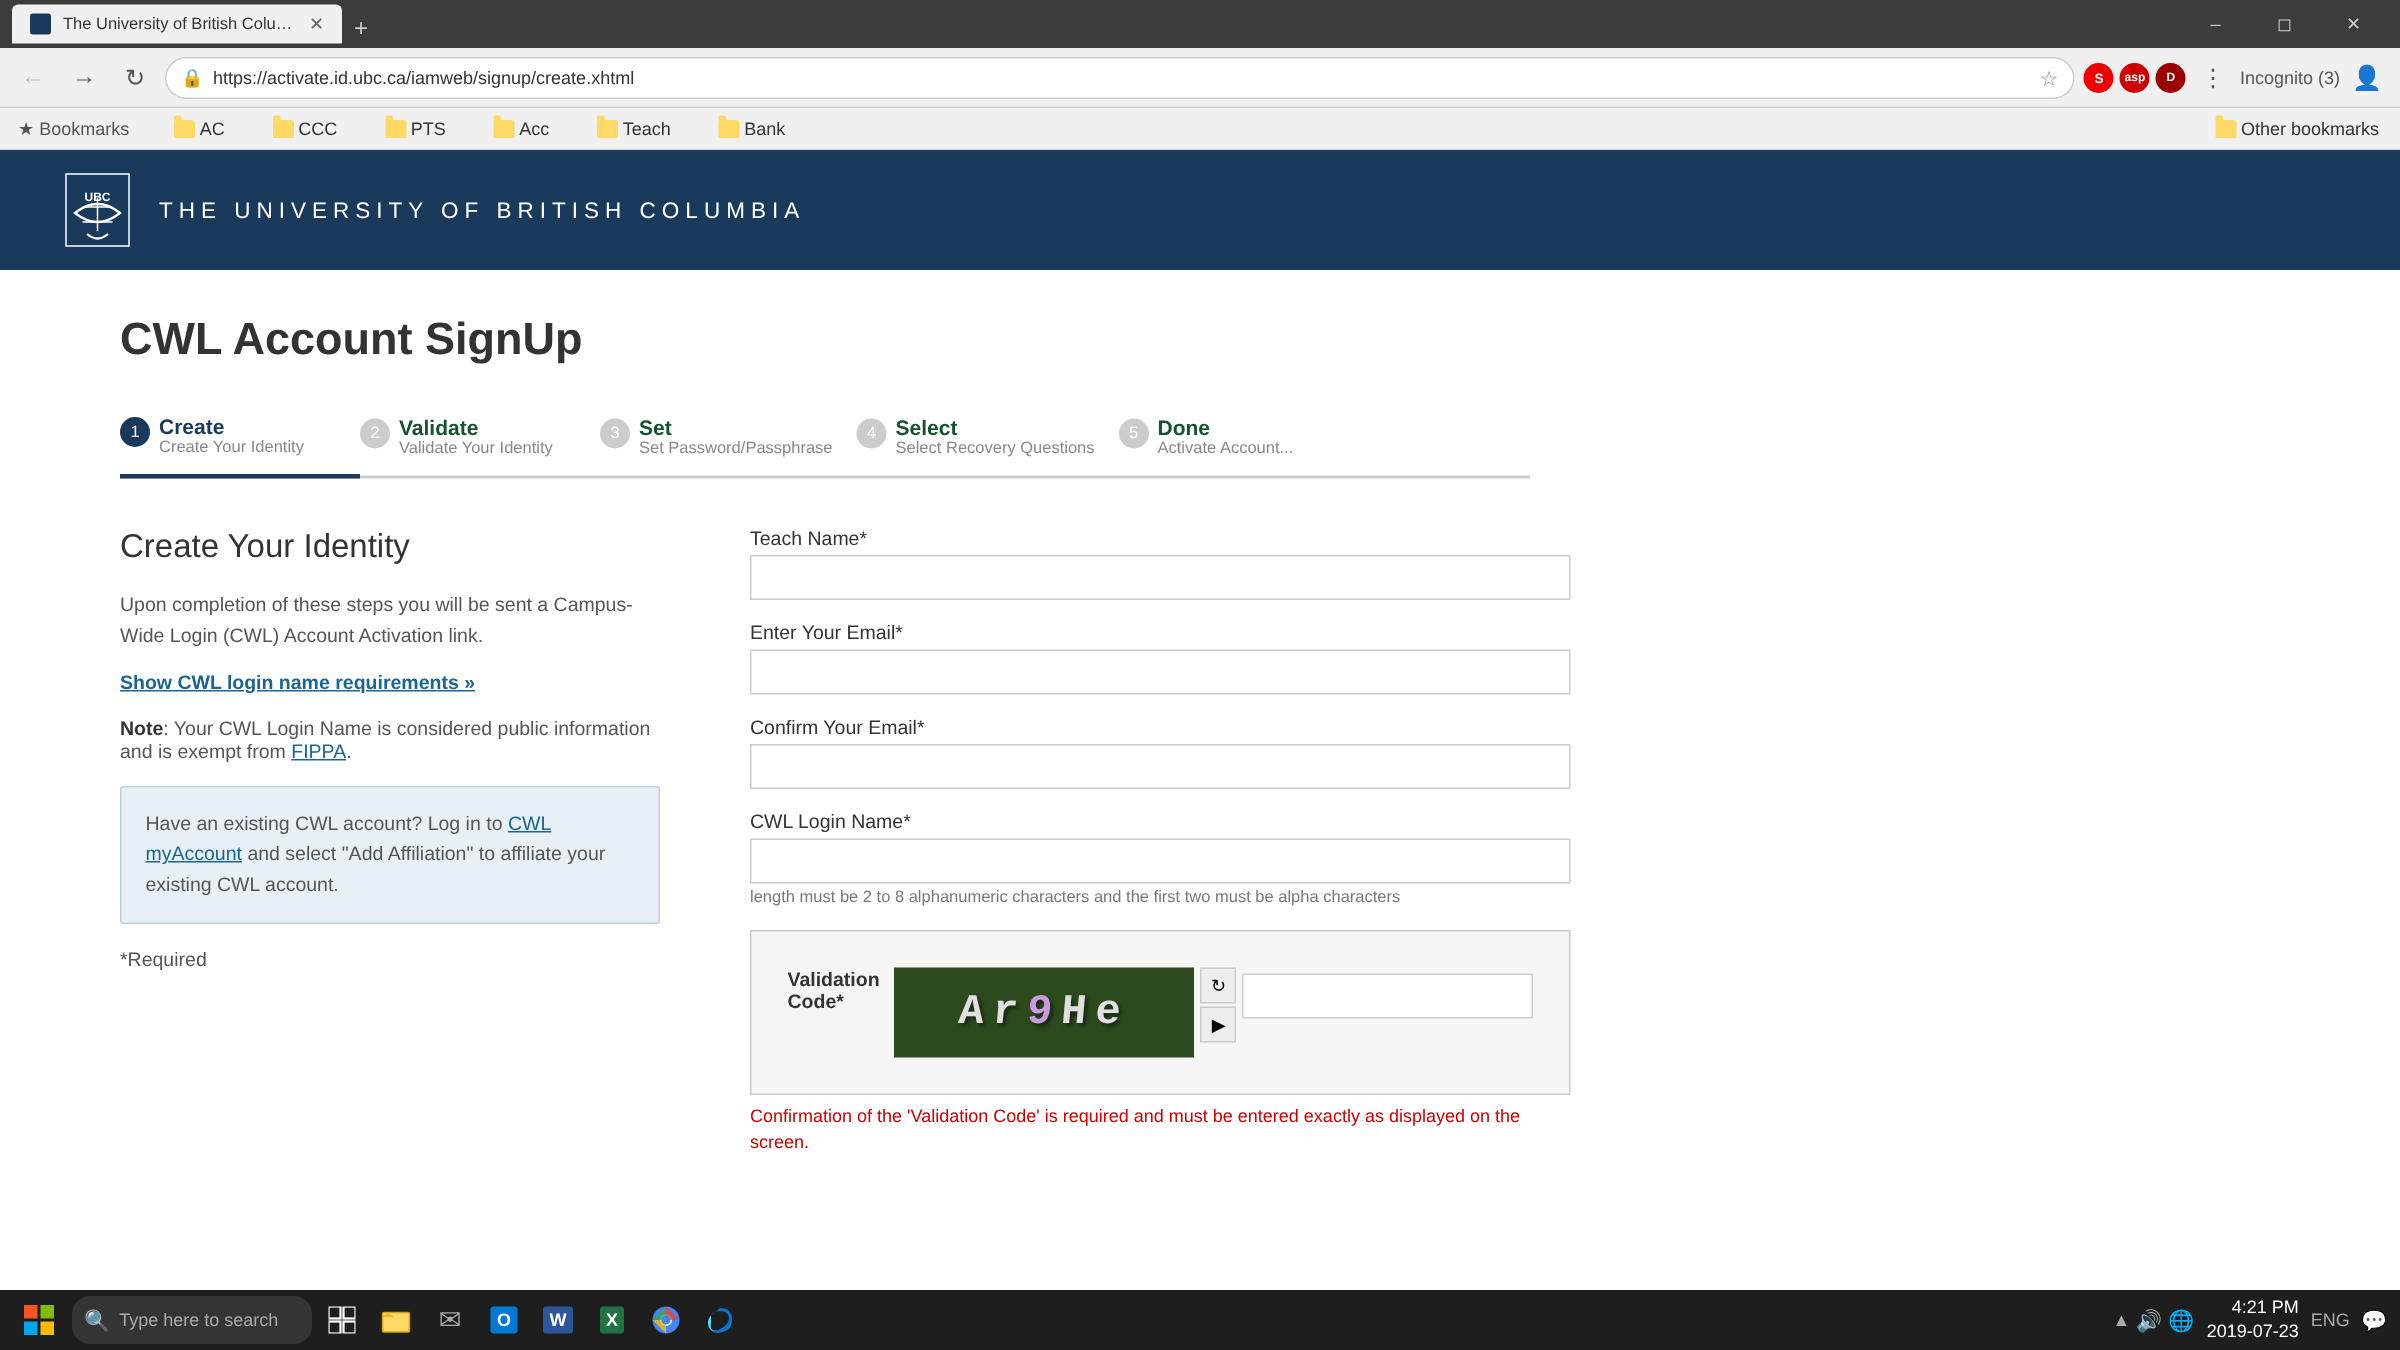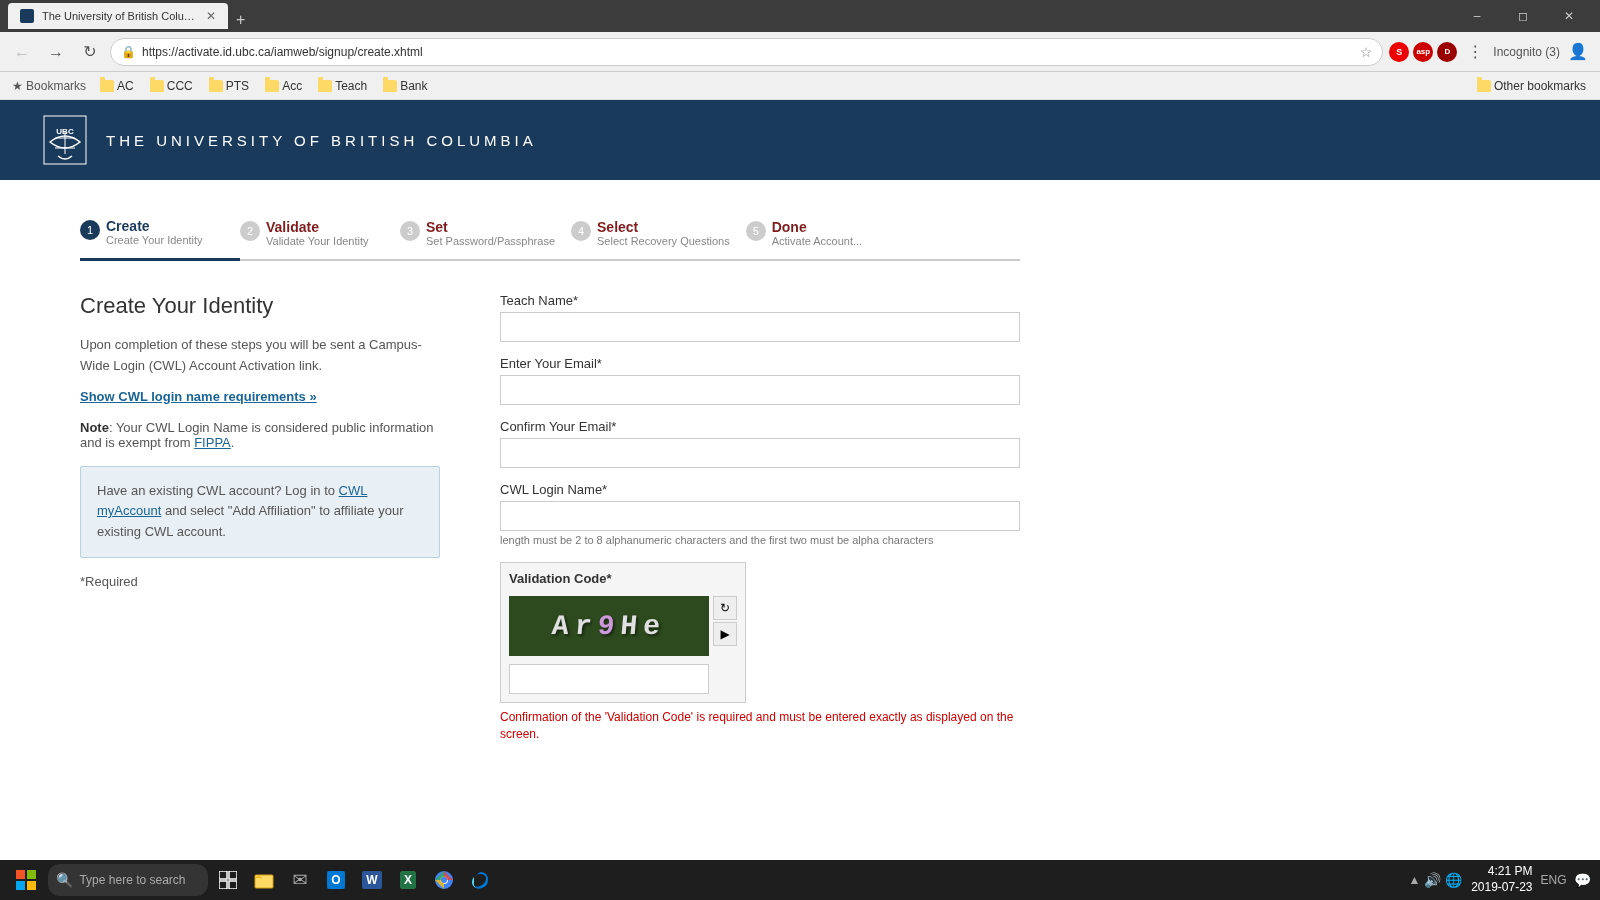--- a/index.html
+++ b/index.html
@@ -22,21 +22,21 @@
     .nav-btn.disabled { color: #bbb; cursor: default; }
     .url-bar { flex: 1; height: 28px; background: white; border: 1px solid #ccc; border-radius: 14px; display: flex; align-items: center; padding: 0 10px; font-size: 12px; color: #333; gap: 6px; }
     .url-lock { color: #0a7c3e; font-size: 12px; }
     .url-text { flex: 1; color: #333; font-size: 12px; }
     .url-star { color: #888; font-size: 14px; }
     .toolbar-right { display: flex; align-items: center; gap: 4px; }
     .toolbar-icon { width: 28px; height: 28px; background: none; border: none; cursor: pointer; display: flex; align-items: center; justify-content: center; font-size: 14px; color: #555; border-radius: 4px; }
     .ext-icon { width: 20px; height: 20px; border-radius: 50%; display: flex; align-items: center; justify-content: center; font-size: 10px; font-weight: bold; color: white; }
 
     
-    .bookmarks-bar { height: 28px; background: #f0f0f0; display: flex; align-items: center; padding: 0 8px; gap: 4px; border-bottom: 1px solid #ddd; font-size: 12px; }
+    .bookmarks-bar { height: 28px; background: #f0f0f0; display: flex; align-items: center; padding: 0 8px; gap: 20px; border-bottom: 1px solid #ddd; font-size: 12px; }
     .bm-item { display: flex; align-items: center; gap: 3px; padding: 2px 6px; border-radius: 3px; cursor: pointer; color: #333; text-decoration: none; white-space: nowrap; }
     .bm-folder { width: 14px; height: 12px; background: #ffd966; border-radius: 1px 2px 1px 1px; display: inline-block; position: relative; }
     .bm-folder::before { content: ''; position: absolute; top: -3px; left: 0; width: 5px; height: 3px; background: #ffd966; border-radius: 1px 1px 0 0; }
 
     
     .page-content { flex: 1; background: white; overflow-y: auto; display: flex; flex-direction: column; }
 
     
     .ubc-header { background: #1a3a5c; height: 80px; display: flex; padding: 0 40px; }
     .ubc-logo { display: flex; align-items: center; gap: 16px; }
@@ -48,21 +48,21 @@
 
     .page-title { font-size: 30px; color: #333; font-weight: bold; margin-bottom: 24px; }
 
     
     .progress-steps { display: flex; align-items: center; margin-bottom: 32px; border-bottom: 2px solid #ccc; padding-bottom: 0; }
     .step { display: flex; align-items: flex-start; gap: 6px; padding: 8px 16px 12px 0; position: relative; min-width: 160px; }
     .step.active { border-bottom: 3px solid #1a3a5c; margin-bottom: -2px; }
     .step-num { width: 20px; height: 20px; border-radius: 50%; background: #ccc; color: white; font-size: 11px; display: flex; align-items: center; justify-content: center; flex-shrink: 0; margin-top: 2px; }
     .step.active .step-num { background: #1a3a5c; }
     .step-info { display: flex; flex-direction: column; }
-    .step-name { font-size: 14px; color: #7f1d1d; font-weight: bold; }
+    .step-name { font-size: 14px; color: #14532d; font-weight: bold; }
     .step.active .step-name { color: #1a3a5c; }
     .step-sub { font-size: 11px; color: #888; }
 
     
     .form-layout { display: flex; gap: 60px; }
     .left-col { flex: 0 0 360px; }
     .right-col { flex: 1; }
 
     .section-title { font-size: 22px; color: #333; font-weight: normal; margin-bottom: 16px; }
     .description-text { font-size: 13px; color: #555; line-height: 1.6; margin-bottom: 12px; }
@@ -76,21 +76,21 @@
 
     
     .form-group { margin-bottom: 14px; }
     .form-label { font-size: 13px; color: #333; display: block; margin-bottom: 4px; }
     .form-input { width: 100%; height: 30px; border: 1px solid #ccc; padding: 4px 8px; font-size: 13px; color: #333; outline: none; }
     .field-hint { font-size: 11px; color: #777; margin-top: 3px; }
 
     
     .validation-section { margin-top: 16px; }
     .validation-label { font-size: 13px; color: #333; margin-bottom: 6px; font-weight: bold; }
-    .captcha-box { border: 1px solid #ccc; padding: 8px; background: #f5f5f5; display: inline-flex; flex-direction: column; gap: 4px; }
+    .captcha-box { border: 1px solid #ccc; padding: 24px; background: #f5f5f5; display: inline-flex; flex-direction: row; gap: 4px; }
     .captcha-image { width: 200px; height: 60px; background: #2d4a1e; display: flex; align-items: center; justify-content: center; position: relative; overflow: hidden; }
     .captcha-text { font-family: 'Courier New', monospace; font-size: 28px; font-weight: bold; color: #e0e0e0; letter-spacing: 6px; transform: skew(-5deg); text-shadow: 2px 2px 3px rgba(0,0,0,0.5); }
     .captcha-controls { display: flex; flex-direction: column; gap: 2px; }
     .captcha-btn { width: 24px; height: 24px; background: #eee; border: 1px solid #ccc; cursor: pointer; display: flex; align-items: center; justify-content: center; font-size: 12px; }
     .captcha-row { display: flex; align-items: flex-start; gap: 4px; }
     .captcha-error { font-size: 12px; color: #cc0000; margin-top: 6px; line-height: 1.4; }
 
     
     .taskbar { height: 40px; background: #1e1e1e; display: flex; align-items: center; padding: 0 8px; gap: 4px; }
     .start-btn { width: 36px; height: 36px; display: flex; align-items: center; justify-content: center; cursor: pointer; }
@@ -206,20 +206,21 @@
           <path d="M15 26 L35 26" stroke="white" stroke-width="1"></path>
           <path d="M15 36 L35 36" stroke="white" stroke-width="1"></path>
 
           <path d="M18 44 Q25 50 32 44" fill="none" stroke="white" stroke-width="1.5"></path>
         </svg>
         <span class="ubc-title-text">THE UNIVERSITY OF BRITISH COLUMBIA</span>
       </div>
     </div>
 
     <div class="page-body">
+      <h1 class="page-title">CWL Account SignUp</h1>
 
       <div class="progress-steps">
         <div class="step active">
           <div class="step-num">1</div>
           <div class="step-info">
             <span class="step-name">Create</span>
             <span class="step-sub">Create Your Identity</span>
           </div>
         </div>
         <div class="step">

